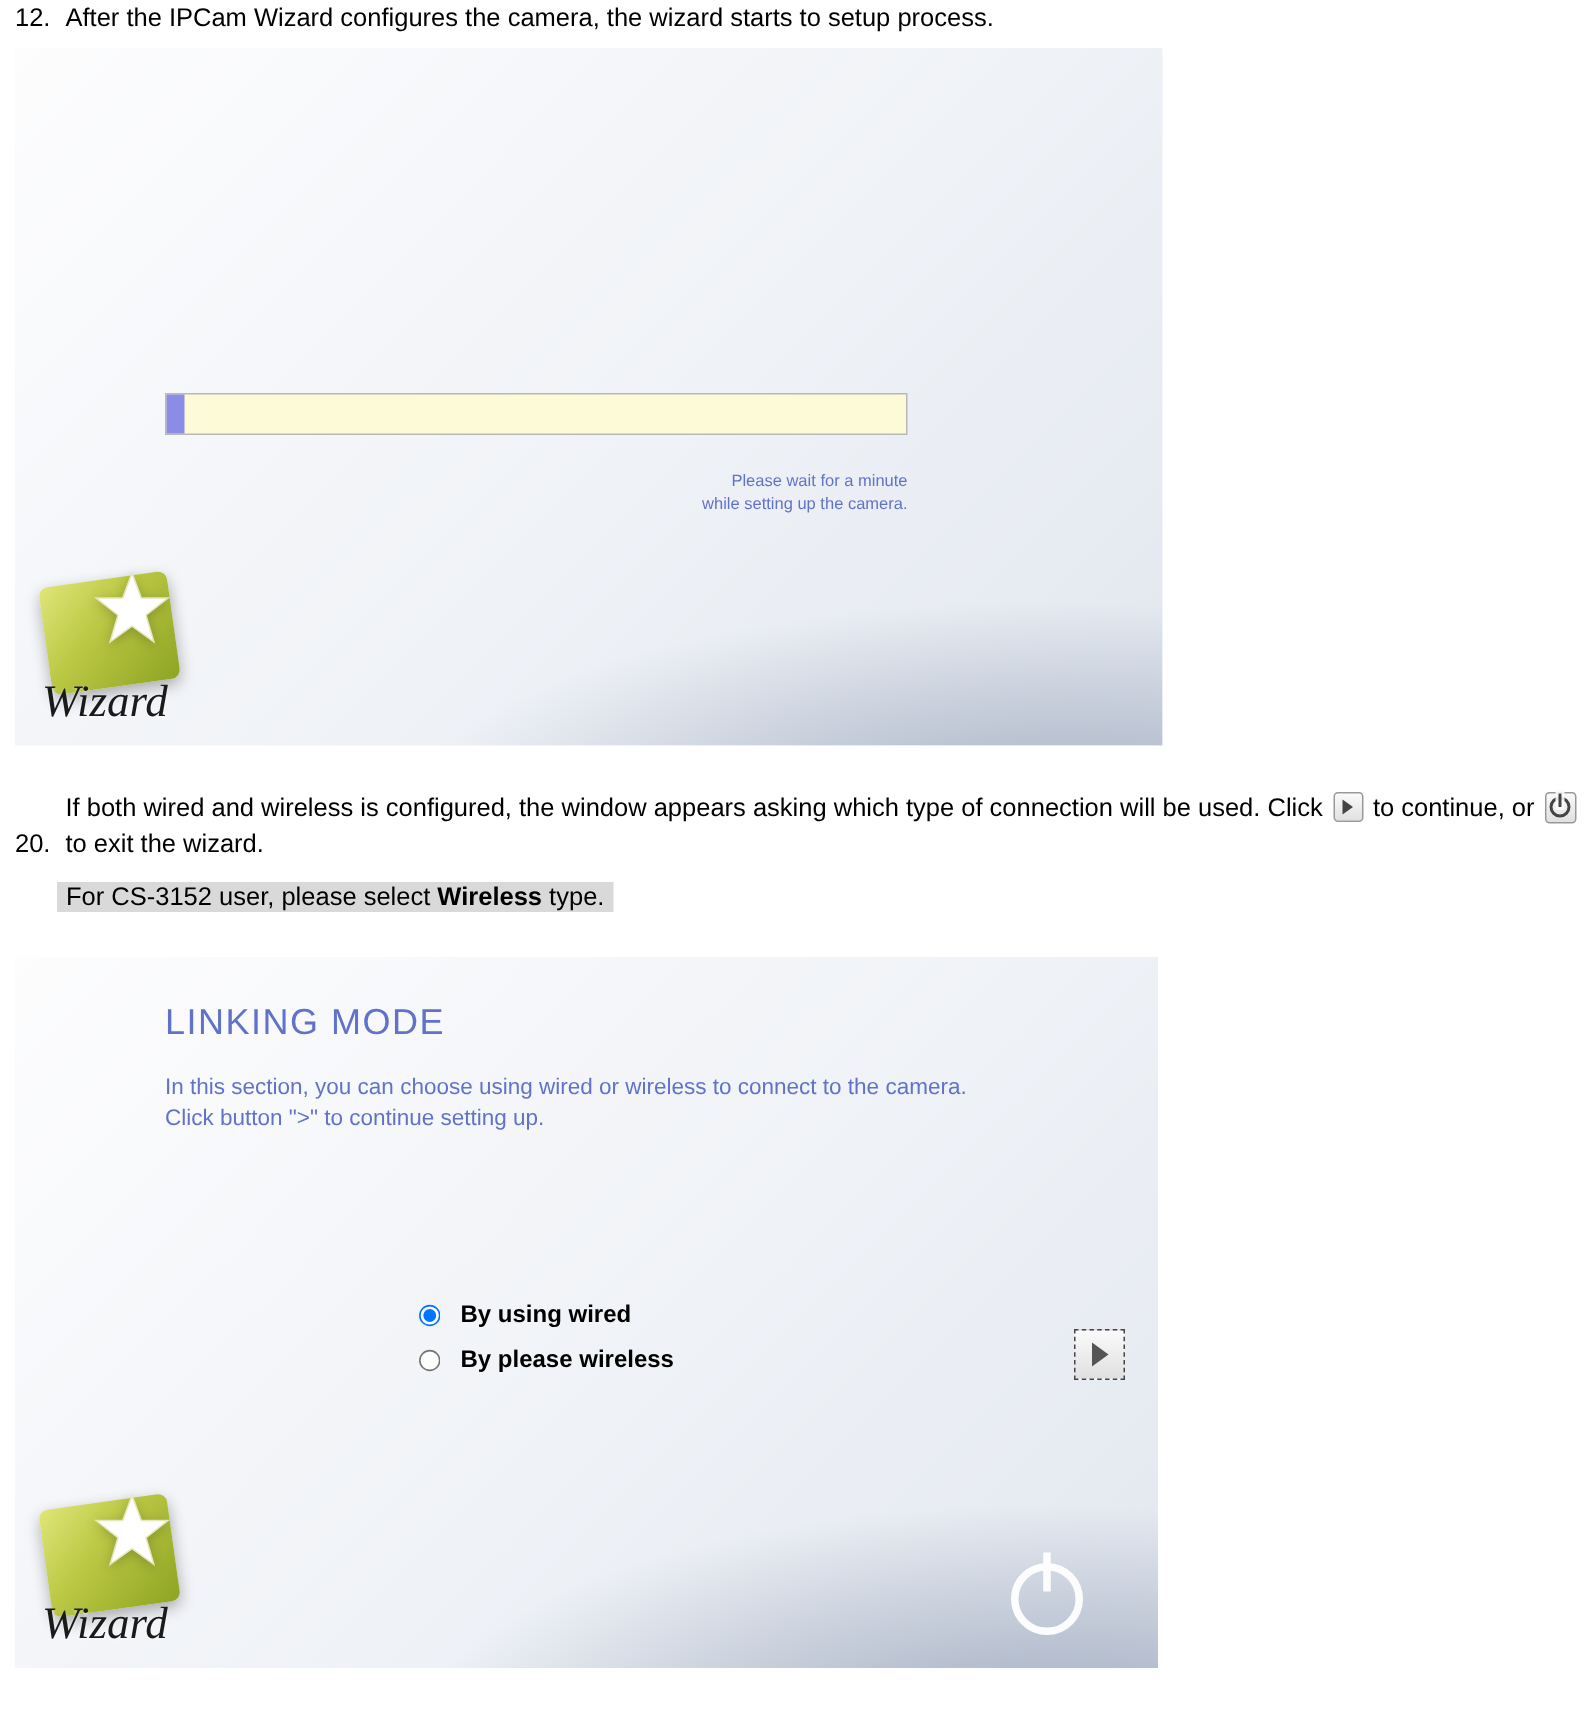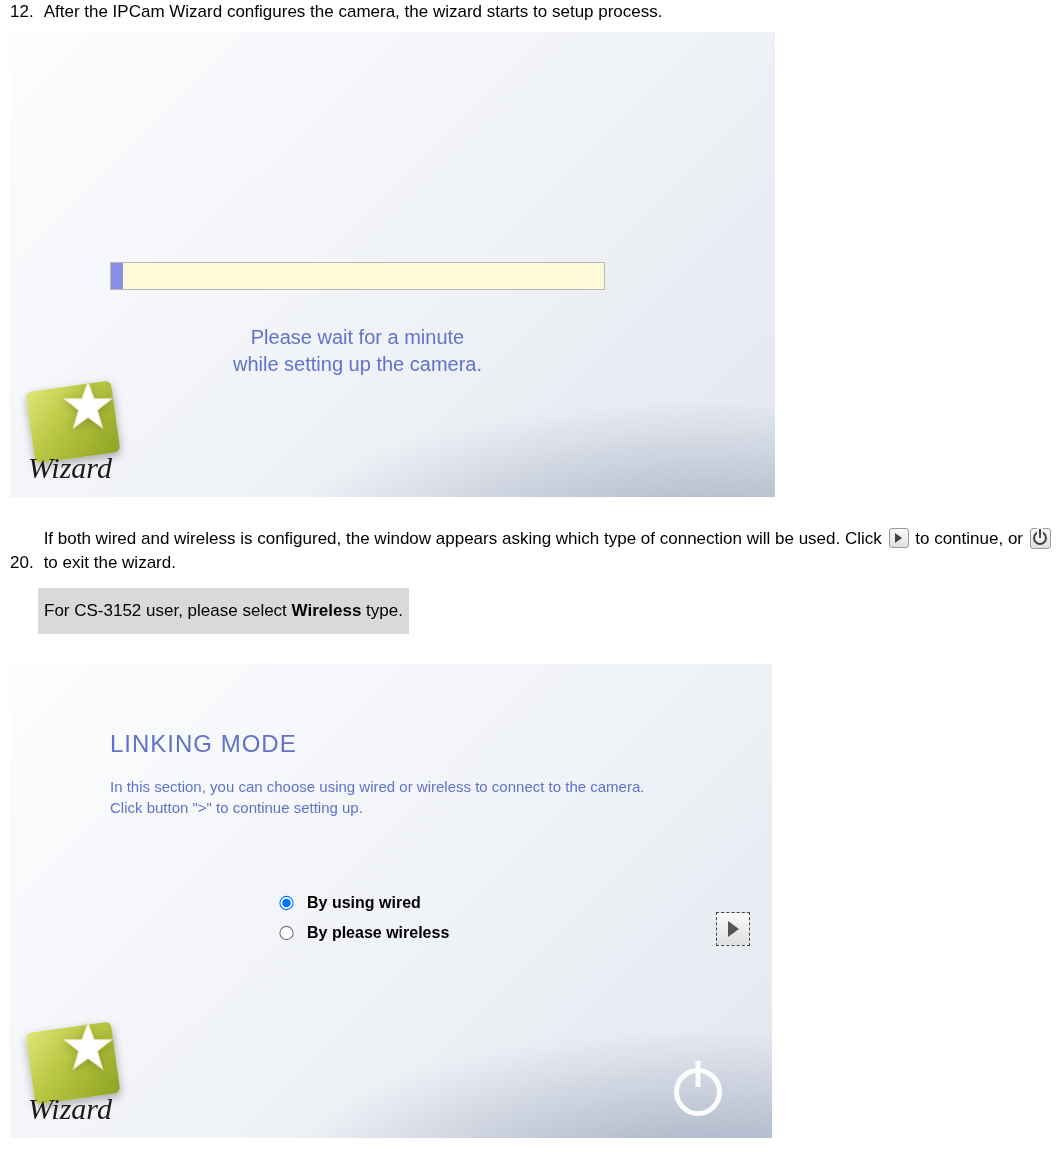--- a/index.html
+++ b/index.html
@@ -25,21 +25,21 @@
     .step-num {
       margin-right: 10px;
       white-space: nowrap;
     }
     .step-text {
       flex: 1;
     }
     .note {
       background: #d9d9d9;
       display: inline-block;
-      padding: 13px 6px;
+      padding: 0 6px;
       margin-left: 38px;
       margin-top: 6px;
       font-size: 17px;
     }
     .bold {
       font-weight: bold;
     }
     .screenshot {
       position: relative;
       width: 765px;
@@ -71,24 +71,24 @@
     }
     .progress-fill {
       position: absolute;
       left: 0;
       top: 0;
       bottom: 0;
       width: 12px;
       background: #8b8ce6;
     }
     .wait-text {
-      text-align: center;
-      margin-top: 34px;
+      text-align: right;
+      margin-top: 24px;
       color: #6173c9;
-      font-size: 20px;
+      font-size: 11px;
       line-height: 1.35;
     }
     .wizard-logo {
       position: absolute;
       left: 8px;
       bottom: 8px;
       width: 120px;
       height: 105px;
     }
     .wizard-box {
@@ -181,21 +181,20 @@
       left: 0; right: 0; bottom: 0;
       height: 130px;
       background: radial-gradient(ellipse 600px 230px at 90% 140%, rgba(50,70,110,0.4), transparent 70%);
       pointer-events: none;
     }
     .linking-content {
       position: absolute;
       left: 100px;
       right: 44px;
       top: 30px;
-      margin-top: 36px;
     }
     .linking-title {
       color: #6173c9;
       font-size: 24px;
       letter-spacing: 1px;
       margin-bottom: 18px;
     }
     .linking-desc {
       color: #6173c9;
       font-size: 15px;

